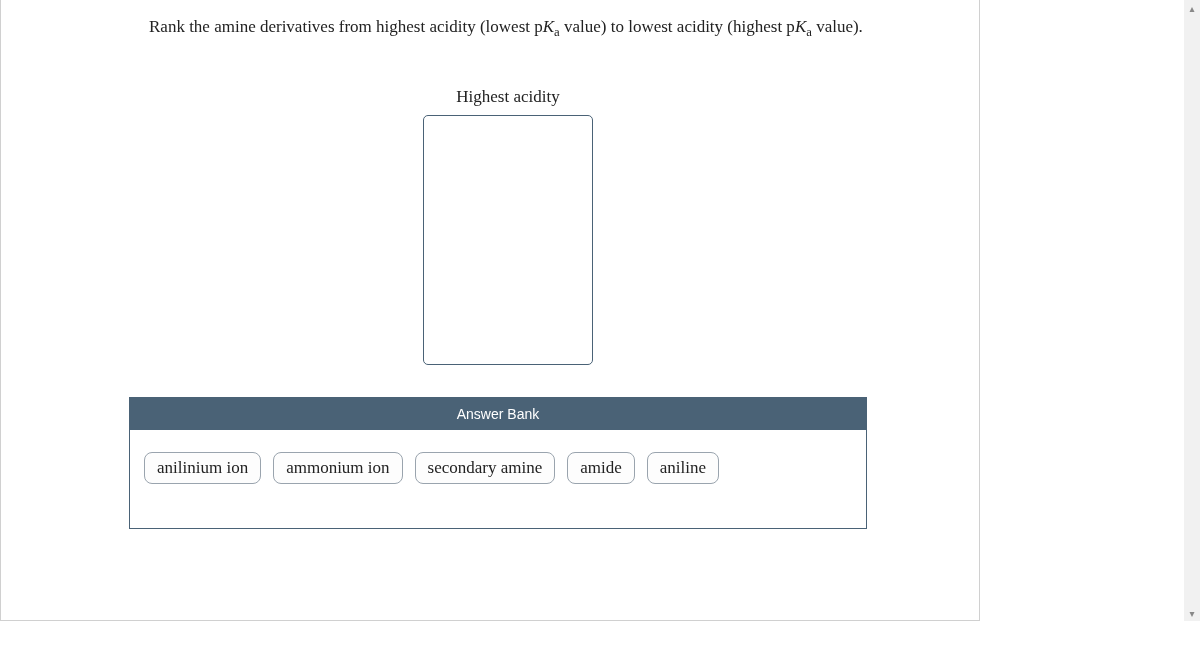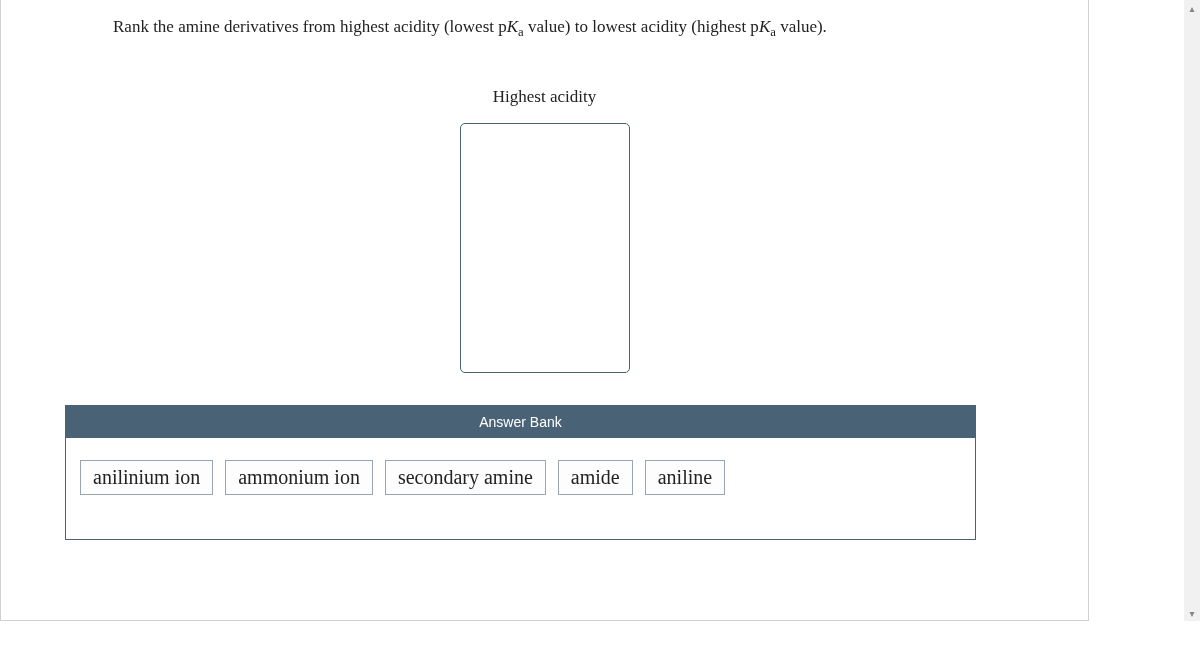--- a/index.html
+++ b/index.html
@@ -32,80 +32,81 @@
     color: #888;
     font-size: 10px;
     cursor: pointer;
   }
   .scroll-up { top: 0; }
   .scroll-down { bottom: 26px; }
   .page {
     position: absolute;
     left: 0;
     top: 0;
-    width: 1089px;
+    width: 980px;
     height: 621px;
     background: #fff;
     border: 1px solid #d0d0d0;
     border-top: none;
     padding-top: 15px;
+    padding-left: 36px;
   }
   .question {
     font-size: 17px;
     color: #222;
     margin-left: 112px;
     margin-right: 112px;
     line-height: 1.4;
   }
   .question .sub { font-size: 0.75em; vertical-align: sub; }
   .question .ital { font-style: italic; }
   .rank-area {
     margin-top: 45px;
     text-align: center;
   }
   .rank-label {
     font-size: 17px;
     color: #222;
-    margin-bottom: 16px;
+    margin-bottom: 8px;
   }
   .rank-label.lower { margin-top: 8px; margin-bottom: 0; }
   .drop-zone {
     display: inline-block;
     width: 170px;
     height: 250px;
     border: 1.5px solid #4a6276;
     border-radius: 5px;
     background: #fff;
   }
   .answer-bank-wrap {
-    margin: 28px 112px 0 64px;
+    margin: 28px 112px 0 92px;
     border: 1.5px solid #4a6276;
   }
   .answer-bank-header {
     background: #4a6276;
     color: #fff;
     font-family: Arial, Helvetica, sans-serif;
     font-size: 14px;
     text-align: center;
     padding: 8px 0;
   }
   .answer-bank-body {
     background: #fff;
     padding: 22px 14px 44px 14px;
     display: flex;
     gap: 12px;
     flex-wrap: wrap;
     align-items: flex-start;
   }
   .chip {
     border: 1px solid #9aa4ae;
-    border-radius: 0;
+    border-radius: 8px;
     background: #fdfdfd;
     padding: 5px 12px;
-    font-size: 20px;
+    font-size: 17px;
     color: #222;
     cursor: move;
     white-space: nowrap;
   }
 </style>
 </head>
 <body>
 
 <div class="page">
 

